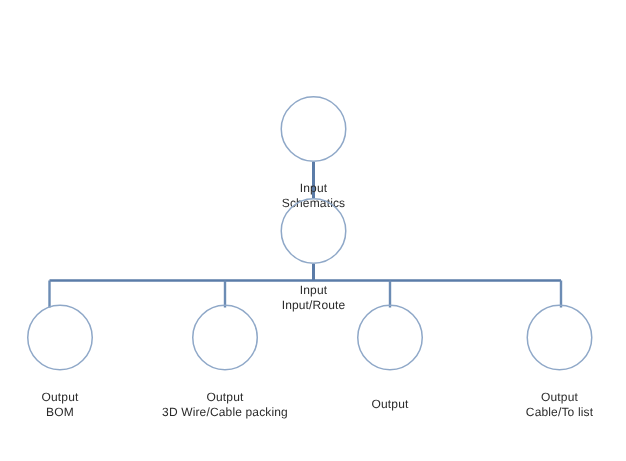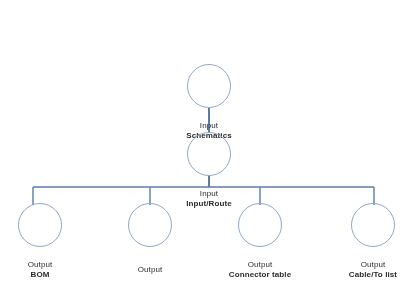--- a/index.html
+++ b/index.html
@@ -42,21 +42,21 @@
     transform: translate(-50%, -50%);
     text-align: center;
     white-space: nowrap;
     font-size: 8px;
     line-height: 10px;
     color: #2b2b2b;
     letter-spacing: 0.1px;
     margin-top: 45px;
   }
   .node-label .l1 { display: block; }
-  .node-label .l2 { display: block; font-weight: bold; }
+  .node-label .l2 { display: block; }
 </style>
 </head>
 <body>
 
 <div id="diagram-root">
 
   <svg id="edges-layer" viewBox="0 0 417 307" width="417" height="307" xmlns="http://www.w3.org/2000/svg">
 
     <line x1="209" y1="108" x2="209" y2="132" stroke="#5b7ca8" stroke-width="2"></line>
 
@@ -87,27 +87,27 @@
   <div class="node" style="left:18px; top:203px;">
     <div class="node-label">
       <span class="l1">Output</span>
       <span class="l2">BOM</span>
     </div>
   </div>
 
   <div class="node" style="left:128px; top:203px;">
     <div class="node-label">
       <span class="l1">Output</span>
+      <span class="l2">3D Wire/Cable packing</span>
     </div>
   </div>
 
   <div class="node" style="left:238px; top:203px;">
     <div class="node-label">
       <span class="l1">Output</span>
-      <span class="l2">Connector table</span>
     </div>
   </div>
 
   <div class="node" style="left:351px; top:203px;">
     <div class="node-label">
       <span class="l1">Output</span>
       <span class="l2">Cable/To list</span>
     </div>
   </div>
 

